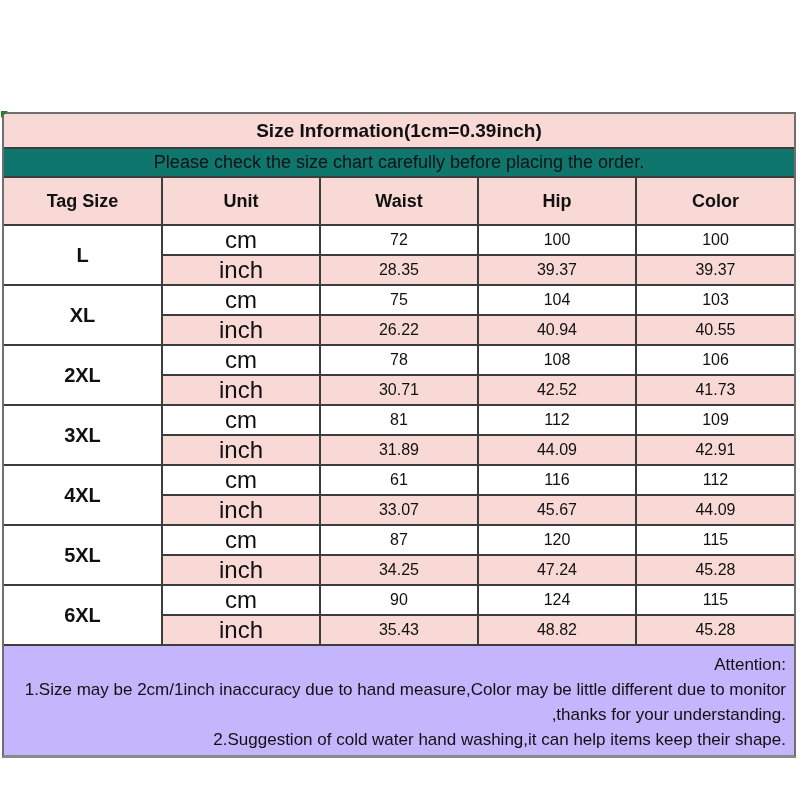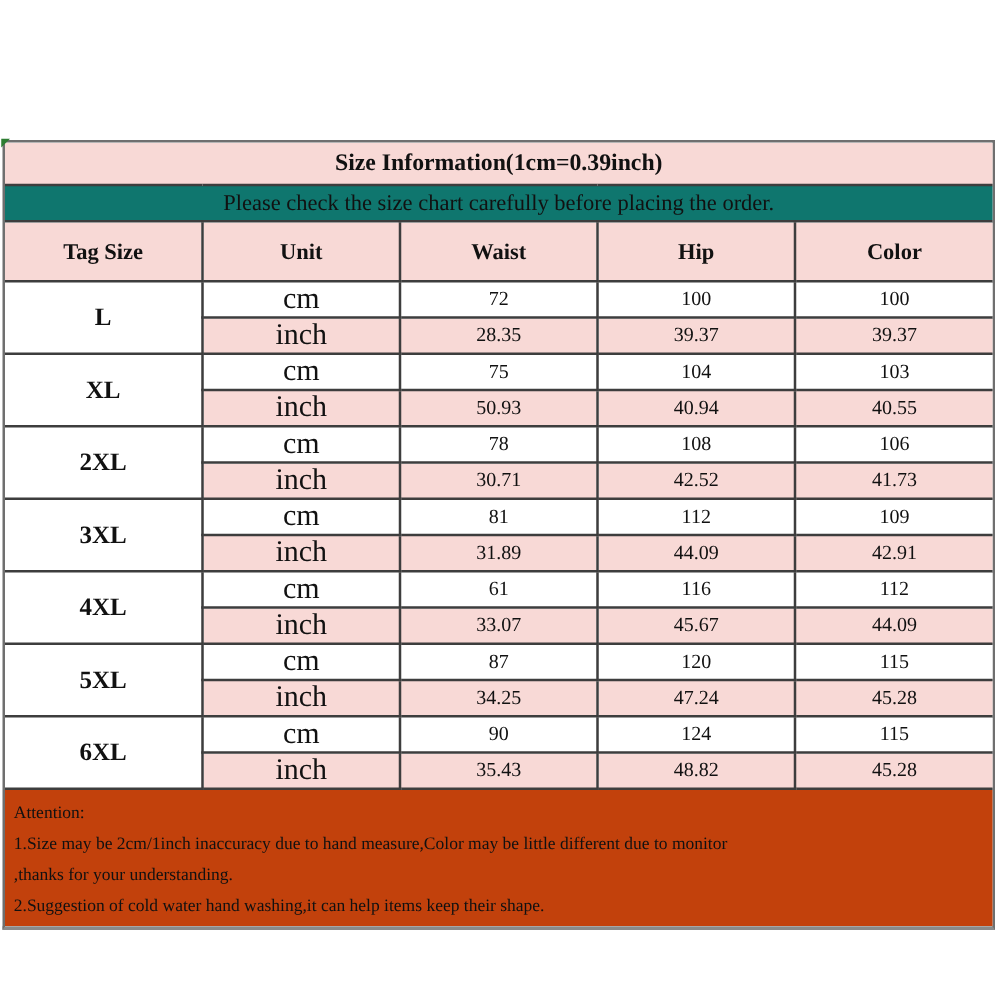--- a/index.html
+++ b/index.html
@@ -29,21 +29,20 @@
     width: 0; height: 0;
     border-top: 7px solid #2e7d32;
     border-right: 7px solid transparent;
     z-index: 3;
   }
 
   table.size-table {
     width: 100%;
     border-collapse: collapse;
     table-layout: fixed;
-    font-family: Liberation Serif, serif;
   }
   table.size-table td {
     border: 2px solid #3d3d3d;
     text-align: center;
     vertical-align: middle;
     padding: 0;
     overflow: hidden;
   }
   table.size-table tr:first-child td { border-top: 0; }
   table.size-table tr:last-child td { border-bottom: 0; }
@@ -71,25 +70,25 @@
   tr.row-inch td { height: 23px; background: #f8d9d6; }
   td.tag-cell {
     background: #ffffff !important;
     font-weight: bold;
     font-size: 20px;
   }
   td.unit-cell { font-size: 24px; }
   td.num-cell { font-size: 16px; }
 
   tr.row-attn td {
-    background: #c2410c;
-    text-align: left;
+    background: #c4b5fd;
+    text-align: right;
     vertical-align: top;
     padding: 6px 8px 3px 7px;
-    font-size: 14px;
+    font-size: 17px;
     line-height: 25px;
     white-space: nowrap;
   }
   .attn-line { white-space: nowrap; }
 </style>
 </head>
 <body>
 
 <div class="stage">
   <span class="corner-mark"></span>
@@ -127,21 +126,21 @@
 
         <tr class="row-cm">
           <td class="tag-cell" rowspan="2">XL</td>
           <td class="unit-cell">cm</td>
           <td class="num-cell">75</td>
           <td class="num-cell">104</td>
           <td class="num-cell">103</td>
         </tr>
         <tr class="row-inch">
           <td class="unit-cell">inch</td>
-          <td class="num-cell">50.93</td>
+          <td class="num-cell">26.22</td>
           <td class="num-cell">40.94</td>
           <td class="num-cell">40.55</td>
         </tr>
 
         <tr class="row-cm">
           <td class="tag-cell" rowspan="2">2XL</td>
           <td class="unit-cell">cm</td>
           <td class="num-cell">78</td>
           <td class="num-cell">108</td>
           <td class="num-cell">106</td>

